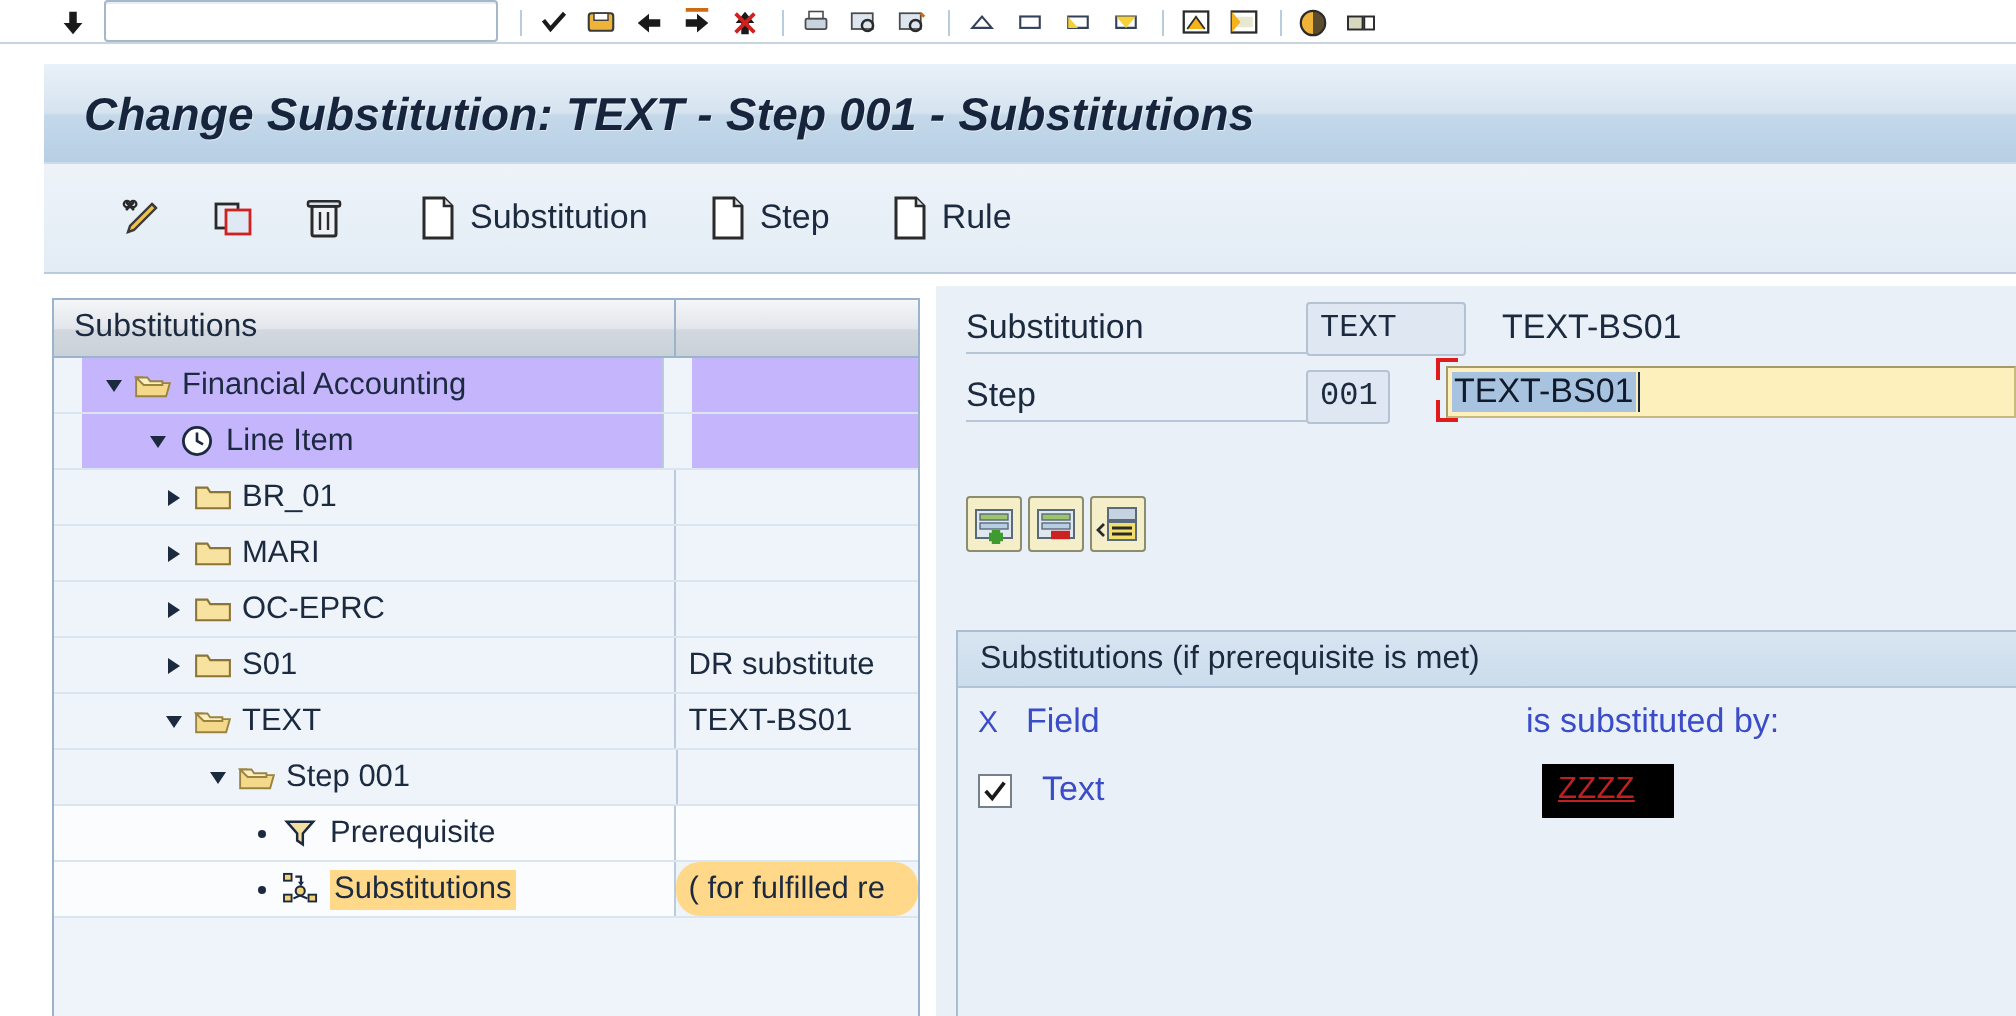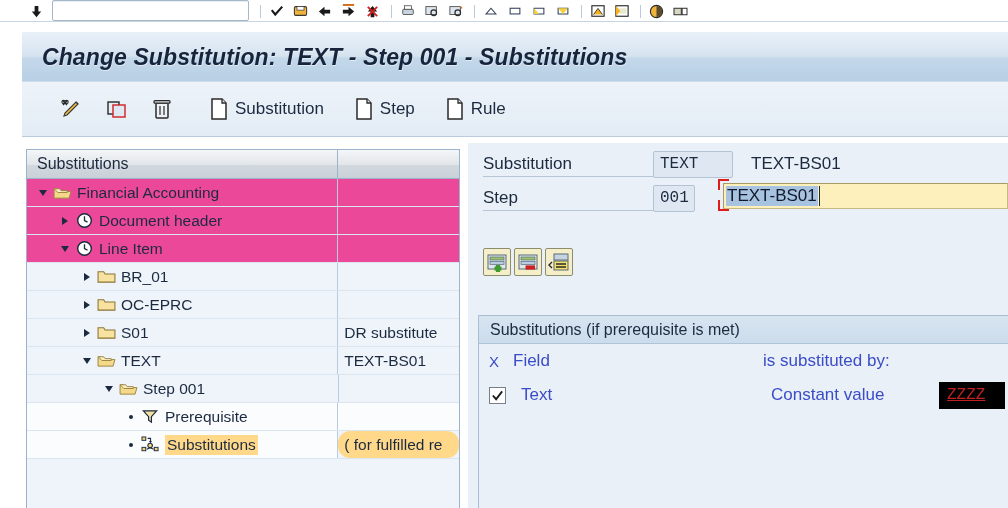--- a/index.html
+++ b/index.html
@@ -170,21 +170,21 @@
     width: 121px;
     display: flex;
     align-items: center;
     padding-left: 6px;
     box-sizing: border-box;
     overflow: hidden;
     white-space: nowrap;
     font-size: 15.5px;
     color: #1c2a40;
   }
-  .tree-row.bg-blue .c1, .tree-row.bg-blue .c2 { background: #ec4899; }
+  .tree-row.bg-blue .c1, .tree-row.bg-blue .c2 { background: #c4b5fd; margin-left: 14px; }
   .tree-row.bg-light .c1, .tree-row.bg-light .c2 { background: #eef4fa; }
   .tree-row.bg-white .c1, .tree-row.bg-white .c2 { background: #fbfcfe; }
 
   .node-label {
     font-size: 15.5px;
     color: #1c2a40;
     white-space: nowrap;
   }
   .node-label.sel {
     background: #ffd88a;
@@ -623,60 +623,59 @@
               </svg>
             </span>
             <span class="node-label">Financial Accounting</span>
           </div>
           <div class="c2"></div>
         </div>
         <div class="tree-row bg-blue">
           <div class="c1">
             <span style="flex: 0 0 auto; width: 30px;"></span>
             <span class="expander">
-              <span class="tri-right"></span>
+              <span class="tri-down"></span>
             </span>
             <span class="node-icon">
               <svg width="17" height="17" viewBox="0 0 18 18">
                 <circle cx="9" cy="9" r="7.2" fill="#ffffff" stroke="#1c2a40" stroke-width="1.5"></circle>
                 <path d="M9 4.5 L9 9 L12.2 10.8" stroke="#1c2a40" stroke-width="1.4" fill="none"></path>
               </svg>
             </span>
-            <span class="node-label">Document header</span>
-          </div>
-          <div class="c2"></div>
-        </div>
-        <div class="tree-row bg-blue">
-          <div class="c1">
-            <span style="flex: 0 0 auto; width: 30px;"></span>
-            <span class="expander">
-              <span class="tri-down"></span>
-            </span>
-            <span class="node-icon">
-              <svg width="17" height="17" viewBox="0 0 18 18">
-                <circle cx="9" cy="9" r="7.2" fill="#ffffff" stroke="#1c2a40" stroke-width="1.5"></circle>
-                <path d="M9 4.5 L9 9 L12.2 10.8" stroke="#1c2a40" stroke-width="1.4" fill="none"></path>
-              </svg>
-            </span>
             <span class="node-label">Line Item</span>
           </div>
           <div class="c2"></div>
         </div>
         <div class="tree-row bg-light">
           <div class="c1">
             <span style="flex: 0 0 auto; width: 52px;"></span>
             <span class="expander">
               <span class="tri-right"></span>
             </span>
             <span class="node-icon">
               <svg width="19" height="15" viewBox="0 0 20 16">
                 <path d="M1 3 L7 3 L8.5 5.4 L19 5.4 L19 14 L1 14 Z" fill="#f7e2a0" stroke="#8a7436" stroke-width="1.1"></path>
               </svg>
             </span>
             <span class="node-label">BR_01</span>
+          </div>
+          <div class="c2"></div>
+        </div>
+        <div class="tree-row bg-light">
+          <div class="c1">
+            <span style="flex: 0 0 auto; width: 52px;"></span>
+            <span class="expander">
+              <span class="tri-right"></span>
+            </span>
+            <span class="node-icon">
+              <svg width="19" height="15" viewBox="0 0 20 16">
+                <path d="M1 3 L7 3 L8.5 5.4 L19 5.4 L19 14 L1 14 Z" fill="#f7e2a0" stroke="#8a7436" stroke-width="1.1"></path>
+              </svg>
+            </span>
+            <span class="node-label">MARI</span>
           </div>
           <div class="c2"></div>
         </div>
         <div class="tree-row bg-light">
           <div class="c1">
             <span style="flex: 0 0 auto; width: 52px;"></span>
             <span class="expander">
               <span class="tri-right"></span>
             </span>
             <span class="node-icon">
@@ -833,20 +832,19 @@
 
       <div class="subs-data-row">
         <div class="col-x">
           <span class="chk">
             <svg width="13" height="13" viewBox="0 0 14 14">
                 <path d="M2 7 L5.5 11 L12 2.5" stroke="#1a1a1a" stroke-width="2" fill="none"></path>
               </svg>
           </span>
         </div>
         <div class="col-field blue-lbl" style="padding-left:8px;">Text</div>
-        <div class="col-sub blue-lbl">Constant value</div>
         <div class="col-val">
           <div class="val-field">ZZZZ</div>
         </div>
       </div>
     </div>
   </div>
 </div>
 
 </body></html>

